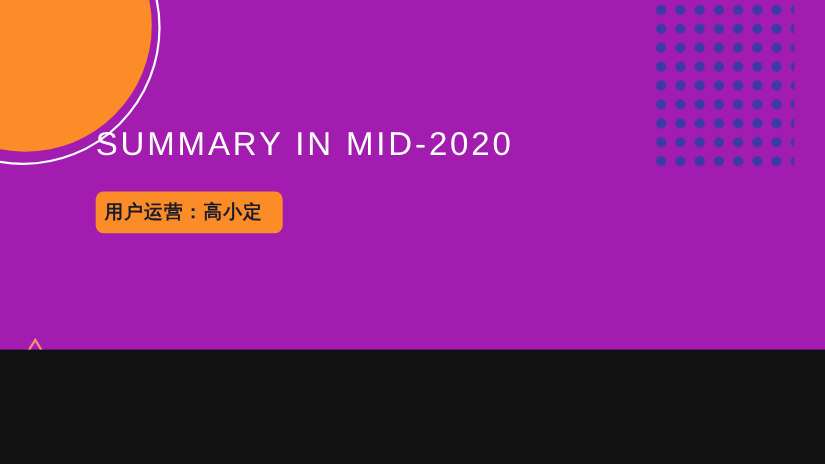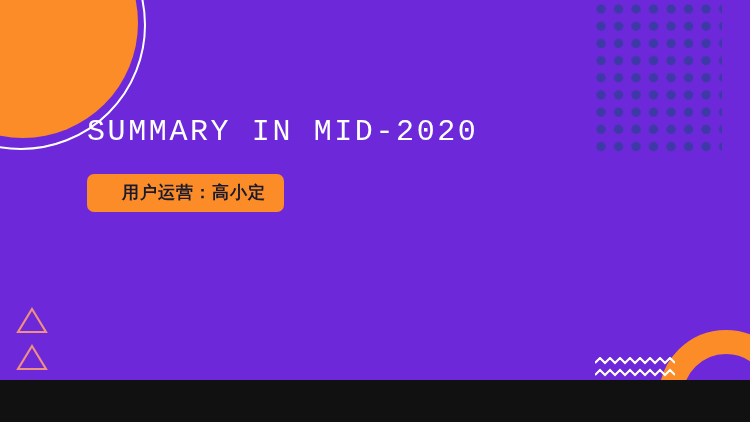--- a/index.html
+++ b/index.html
@@ -3,24 +3,24 @@
 <meta charset="utf-8">
 <style>
   html, body {
     margin: 0;
     padding: 0;
     background: #111;
   }
   #slide {
     position: relative;
     width: 750px;
-    height: 380px;
+    height: 318px;
     overflow: hidden;
-    background: #6d28d9;
-    font-family: Liberation Mono, monospace;
+    background: #a21caf;
+    font-family: Liberation Sans, sans-serif;
   }
 
   
 
   
   .orange-blob {
     position: absolute;
     left: -92px;
     top: -92px;
     width: 230px;
@@ -113,21 +113,21 @@
   }
 
   .byline-badge {
     display: inline-block;
     margin-top: 22px;
     background: #fb8c28;
     color: #1a1a2e;
     font-size: 17px;
     font-weight: 700;
     letter-spacing: 1px;
-    padding: 7px 18px 8px 35px;
+    padding: 7px 18px 8px 8px;
     border-radius: 7px;
     white-space: nowrap;
   }
 </style>
 </head>
 <body>
 
 <div id="slide">
 
   <div class="orange-blob"></div>

